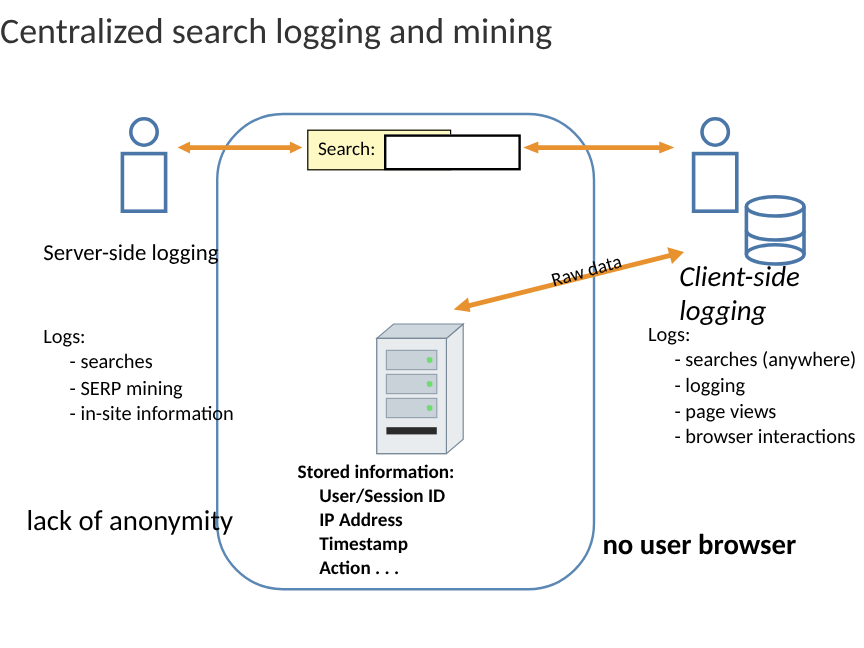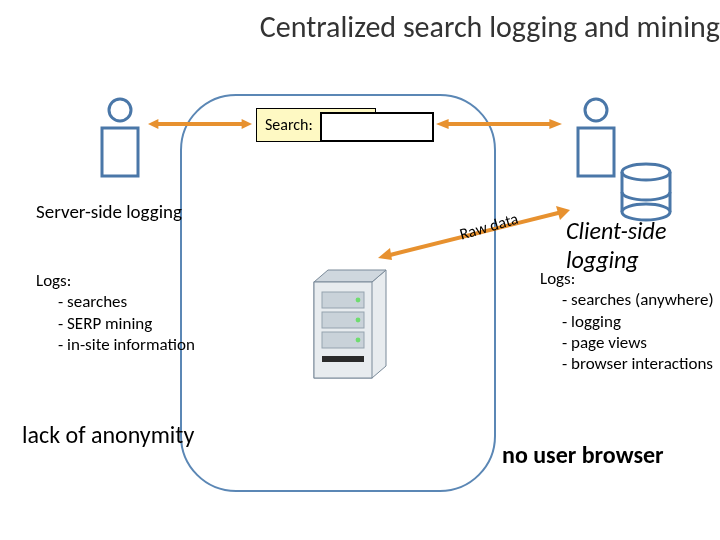--- a/index.html
+++ b/index.html
@@ -1,17 +1,17 @@
 <!DOCTYPE html>
 <html><head>
 <meta charset="utf-8">
 <style>
 html,body{margin:0;padding:0;width:720px;height:540px;font-family:Calibri,Arial,sans-serif;color:#000;background:#fff;overflow:hidden}
 .stage{position:relative;width:720px;height:540px}
-.title{position:absolute;top:8px;left:0;width:720px;text-align:right;font-size:30px;font-weight:400;color:#333}
+.title{position:absolute;top:8px;left:0;width:720px;text-align:left;font-size:30px;font-weight:400;color:#333}
 .bubble{position:absolute;left:180px;top:94px;width:312px;height:394px;border:2px solid #5b87b5;border-radius:56px;background:#fff}
 
 .search-lbl{position:absolute;left:256px;top:108px;width:120px;height:34px;border:1px solid #000;font-size:16px;padding:6px 8px;box-sizing:border-box;background:#fef9c3}
 .search-box{position:absolute;left:320px;top:112px;width:110px;height:26px;border:2px solid #000;background:#fff}
 
 .person{position:absolute}
 .person svg{display:block}
 .p1{left:92px;top:96px}
 .p2{left:568px;top:96px}
 
@@ -128,14 +128,21 @@
   <div class="hd">Logs:</div>
   <div class="it">- searches (anywhere)</div>
   <div class="it">- logging</div>
   <div class="it">- page views</div>
   <div class="it">- browser interactions</div>
 </div>
 
 <div class="big-l">lack of anonymity</div>
 <div class="big-r">no user browser</div>
 
+<div class="stored">
+  <div>Stored information:</div>
+  <div class="it">User/Session ID</div>
+  <div class="it">IP Address</div>
+  <div class="it">Timestamp</div>
+  <div class="it">Action . . .</div>
+</div>
 
 </div>
 
 </body></html>

